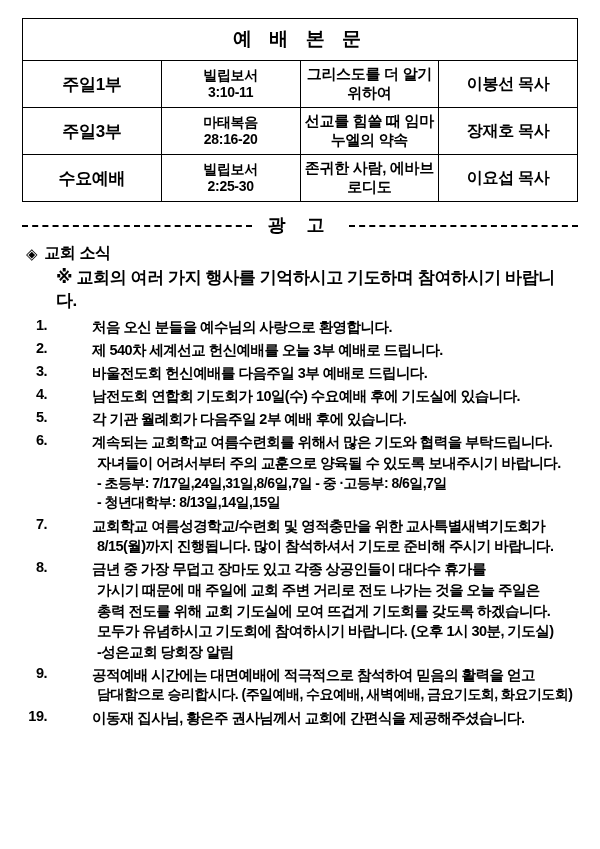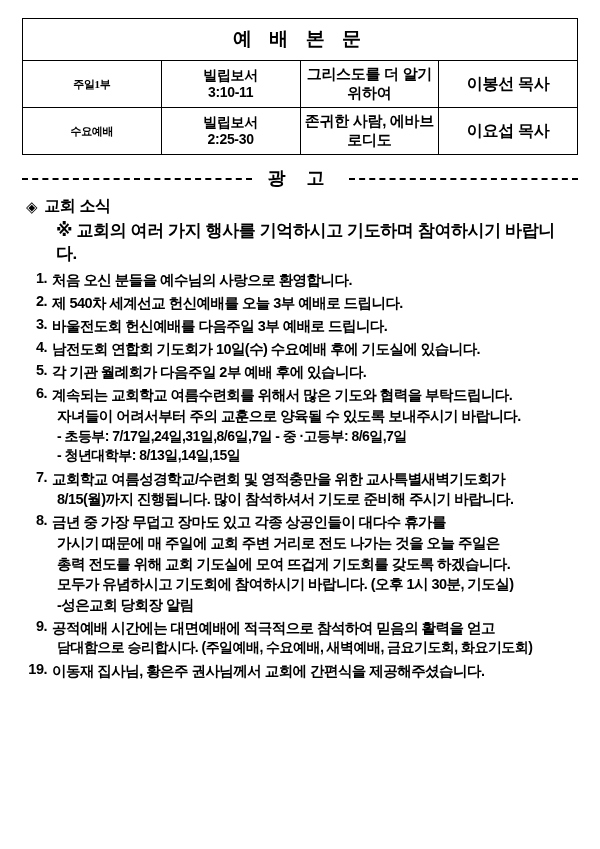--- a/index.html
+++ b/index.html
@@ -36,23 +36,22 @@
     font-weight: bold;
     padding: 4px 2px;
   }
   table.worship th.title {
     font-size: 19px;
     letter-spacing: 6px;
     padding: 7px 0 8px 0;
   }
   td.col-service {
     width: 88px;
-    font-size: 11px;
-    letter-spacing: -0.3px;
-    font-family: Liberation Serif, serif;
+    font-size: 17px;
+    letter-spacing: -0.3px;
   }
   td.col-ref {
     width: 104px;
     font-size: 14px;
     line-height: 1.25;
     letter-spacing: -0.3px;
   }
   td.col-topic {
     font-size: 15px;
     letter-spacing: -0.3px;
@@ -123,20 +122,21 @@
     min-width: 30px;
     text-align: right;
     font-size: 14.5px;
     font-weight: bold;
     letter-spacing: -0.5px;
     padding-right: 5px;
     box-sizing: border-box;
   }
   .body-col {
     flex: 1 1 auto;
+    margin-left: 40px;
   }
   .ln {
     font-size: 14.5px;
     font-weight: bold;
     letter-spacing: -0.55px;
     line-height: 1.42;
     white-space: nowrap;
   }
   .ln.indent1 { padding-left: 5px; }
   .ln.sub { padding-left: 5px; }
@@ -157,20 +157,29 @@
       <tr>
         <td class="col-service">주일1부</td>
         <td class="col-ref">
           <span class="ref-line">빌립보서</span>
           <span class="ref-line">3:10-11</span>
         </td>
         <td class="col-topic">그리스도를 더 알기 위하여</td>
         <td class="col-speaker">이봉선 목사</td>
       </tr>
       <tr>
+        <td class="col-service">주일3부</td>
+        <td class="col-ref">
+          <span class="ref-line">마태복음</span>
+          <span class="ref-line">28:16-20</span>
+        </td>
+        <td class="col-topic">선교를 힘쓸 때 임마누엘의 약속</td>
+        <td class="col-speaker">장재호 목사</td>
+      </tr>
+      <tr>
         <td class="col-service">수요예배</td>
         <td class="col-ref">
           <span class="ref-line">빌립보서</span>
           <span class="ref-line">2:25-30</span>
         </td>
         <td class="col-topic">존귀한 사람, 에바브로디도</td>
         <td class="col-speaker">이요섭 목사</td>
       </tr>
     </tbody>
   </table>

